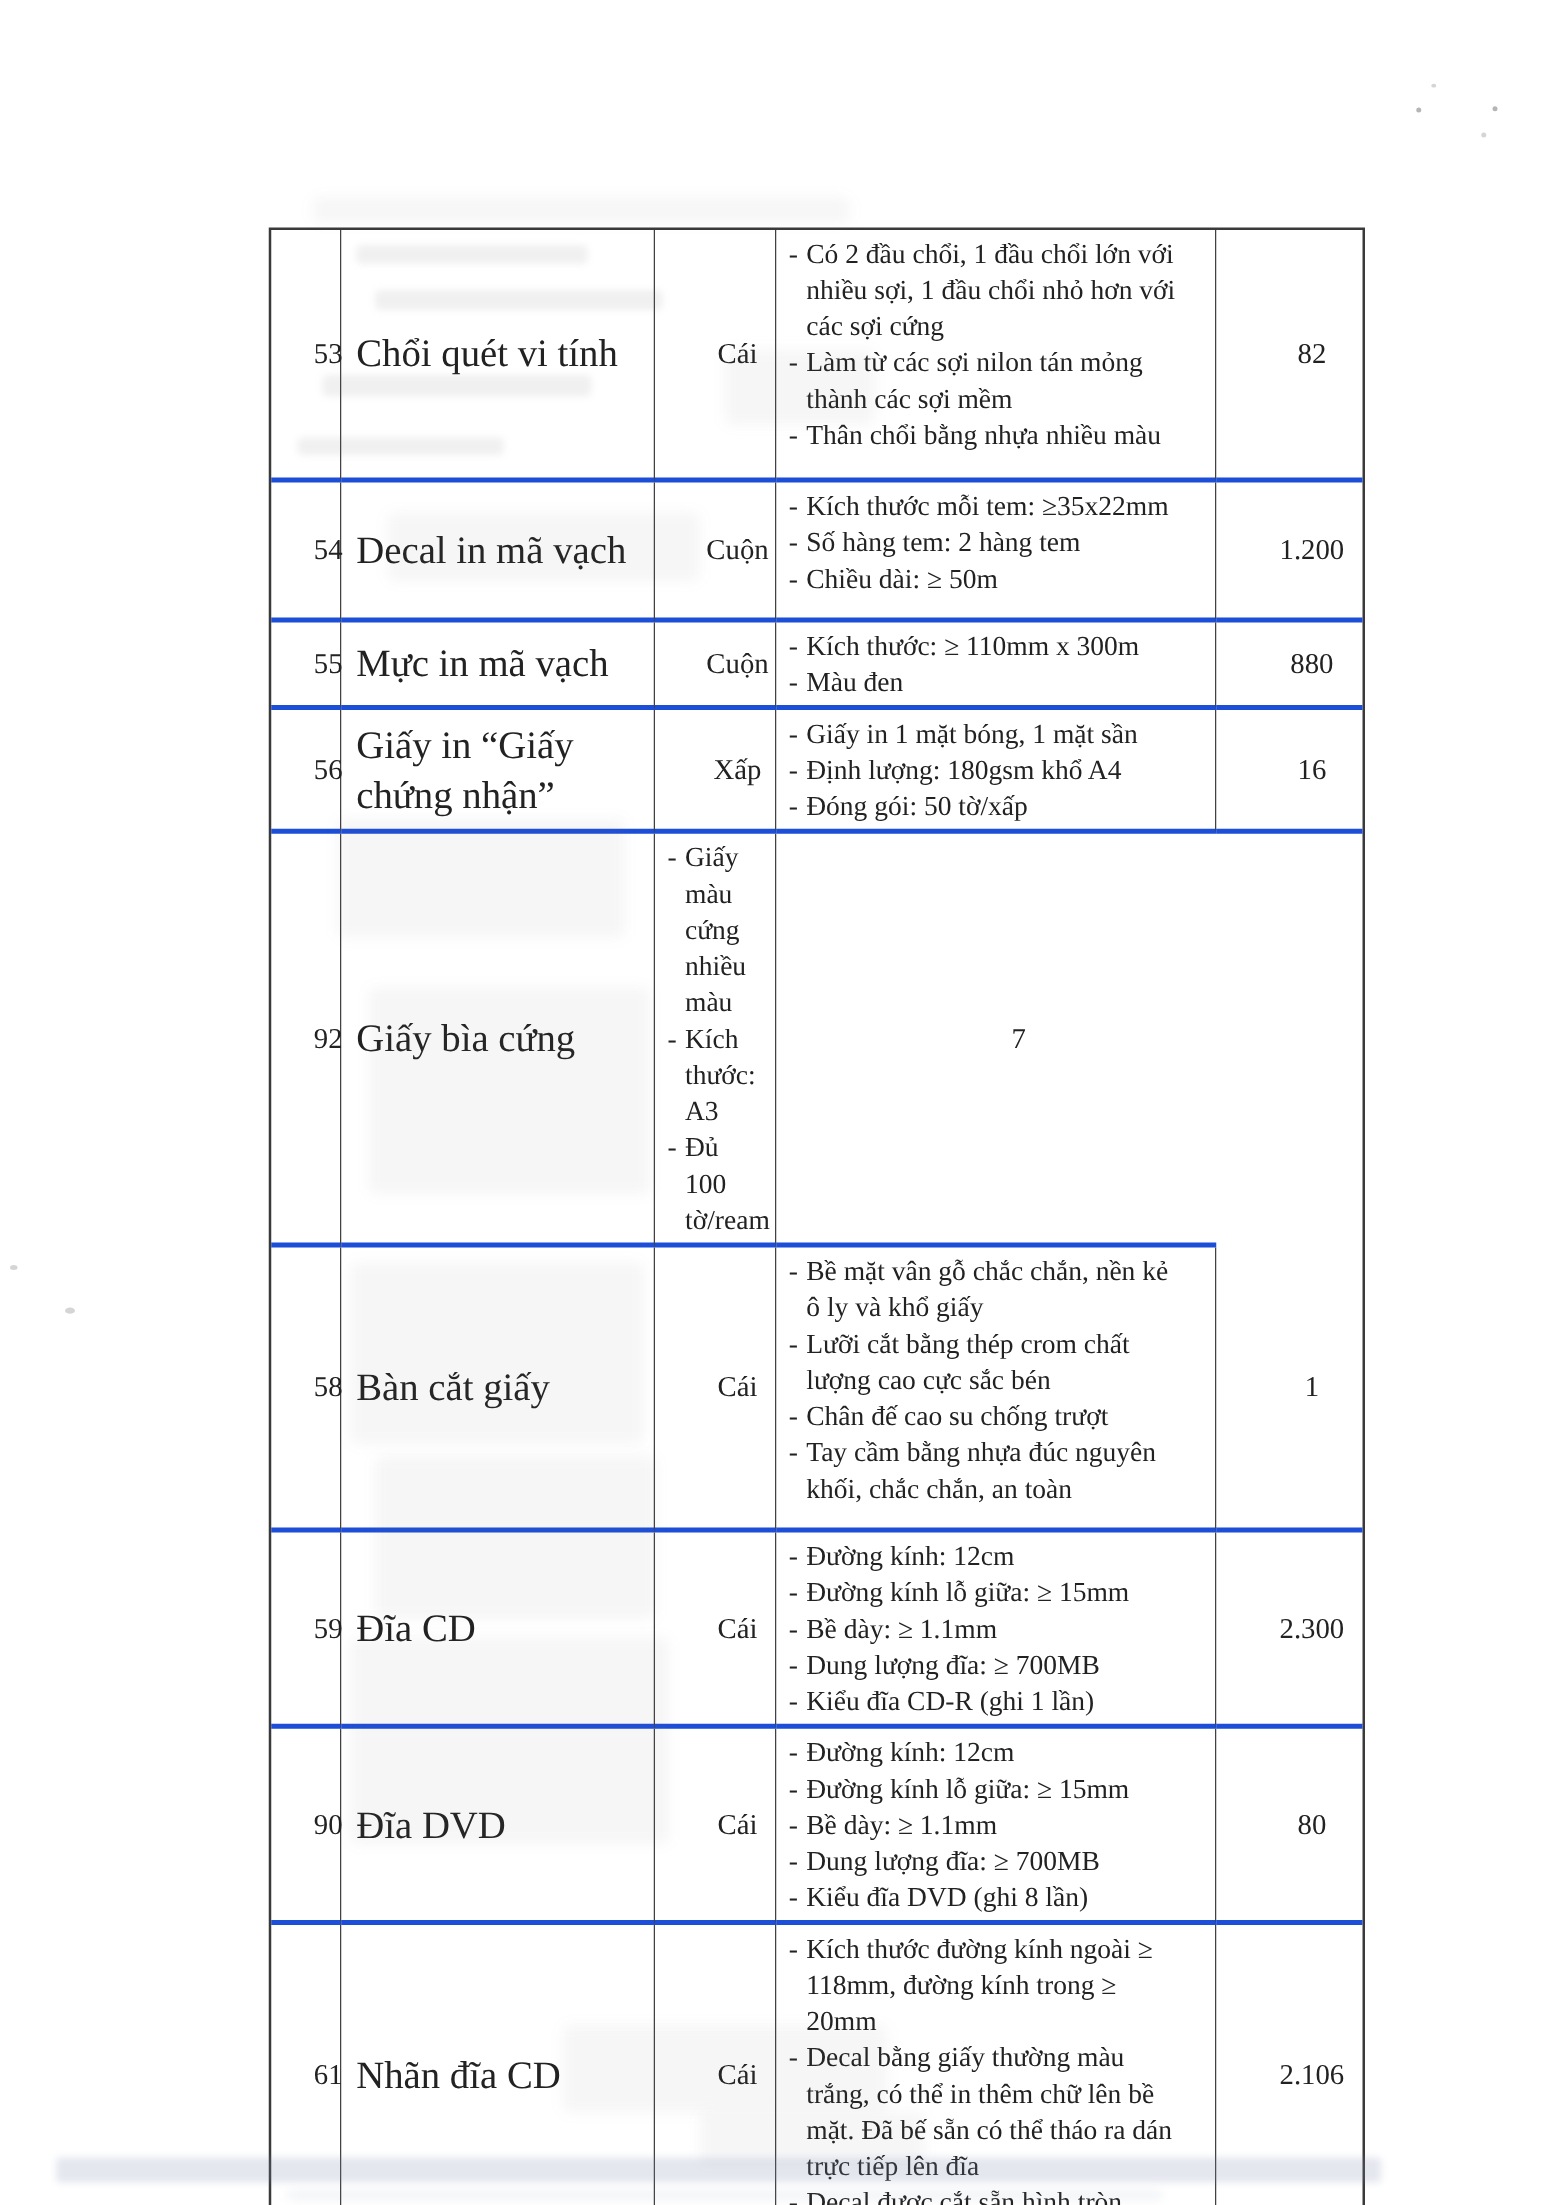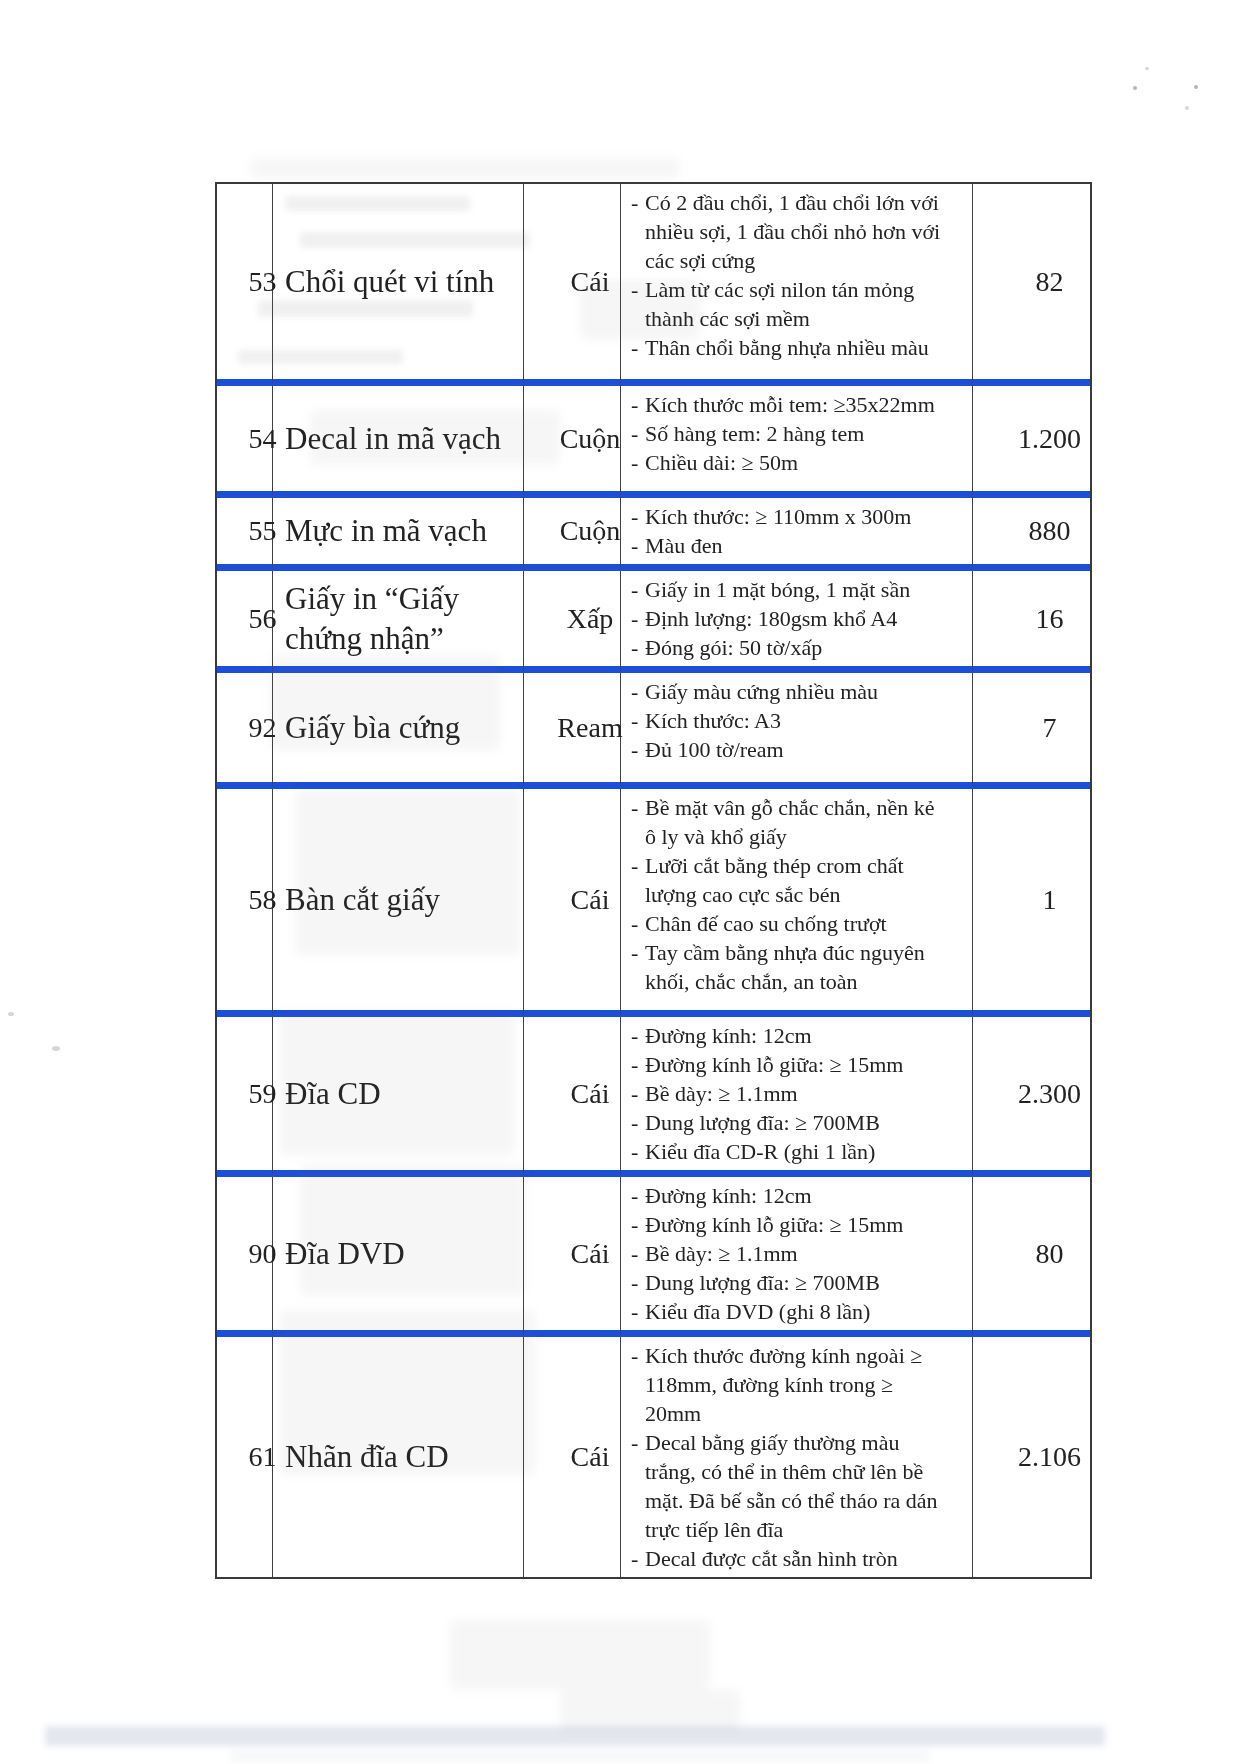--- a/index.html
+++ b/index.html
@@ -29,29 +29,29 @@
   .row:nth-child(2){min-height:112px;}
   .row:nth-child(3){min-height:62px;}
   .row:nth-child(4){min-height:86px;}
   .row:nth-child(5){min-height:116px;}
   .row:nth-child(6){min-height:228px;}
   .row:nth-child(7){min-height:144px;}
   .row:nth-child(8){min-height:144px;}
   .row:nth-child(9){min-height:226px;}
   .cell{
     border-right:1px solid #414141;
-    border-bottom:7px solid #1d4ed8;
+    border-bottom:4px solid #1d4ed8;
     box-sizing:border-box;
     position:relative;
   }
   .cell:last-child{border-right:none;}
   .row:last-child .cell{border-bottom:none;}
   .cell-no,.cell-unit,.cell-qty{
     display:flex;align-items:center;justify-content:center;
-    font-size:28px;
+    font-size:23px;
     padding-left:36px;
   }
   .cell-name{
     display:flex;align-items:center;
     padding:4px 8px 4px 12px;
     font-size:31px;line-height:1.28;
   }
   .cell-specs{
     padding:4px 22px 4px 7px;
     font-size:22px;line-height:29px;
@@ -118,21 +118,20 @@
       <div class="cell cell-specs">
           <div class="bullet">Giấy in 1 mặt bóng, 1 mặt sần</div>
           <div class="bullet">Định lượng: 180gsm khổ A4</div>
           <div class="bullet">Đóng gói: 50 tờ/xấp</div>
         </div>
       <div class="cell cell-qty">16</div>
     </div>
       <div class="row">
       <div class="cell cell-no">92</div>
       <div class="cell cell-name">Giấy bìa cứng</div>
-      <div class="cell cell-unit">Ream</div>
       <div class="cell cell-specs">
           <div class="bullet">Giấy màu cứng nhiều màu</div>
           <div class="bullet">Kích thước: A3</div>
           <div class="bullet">Đủ 100 tờ/ream</div>
         </div>
       <div class="cell cell-qty">7</div>
     </div>
       <div class="row">
       <div class="cell cell-no">58</div>
       <div class="cell cell-name">Bàn cắt giấy</div>

